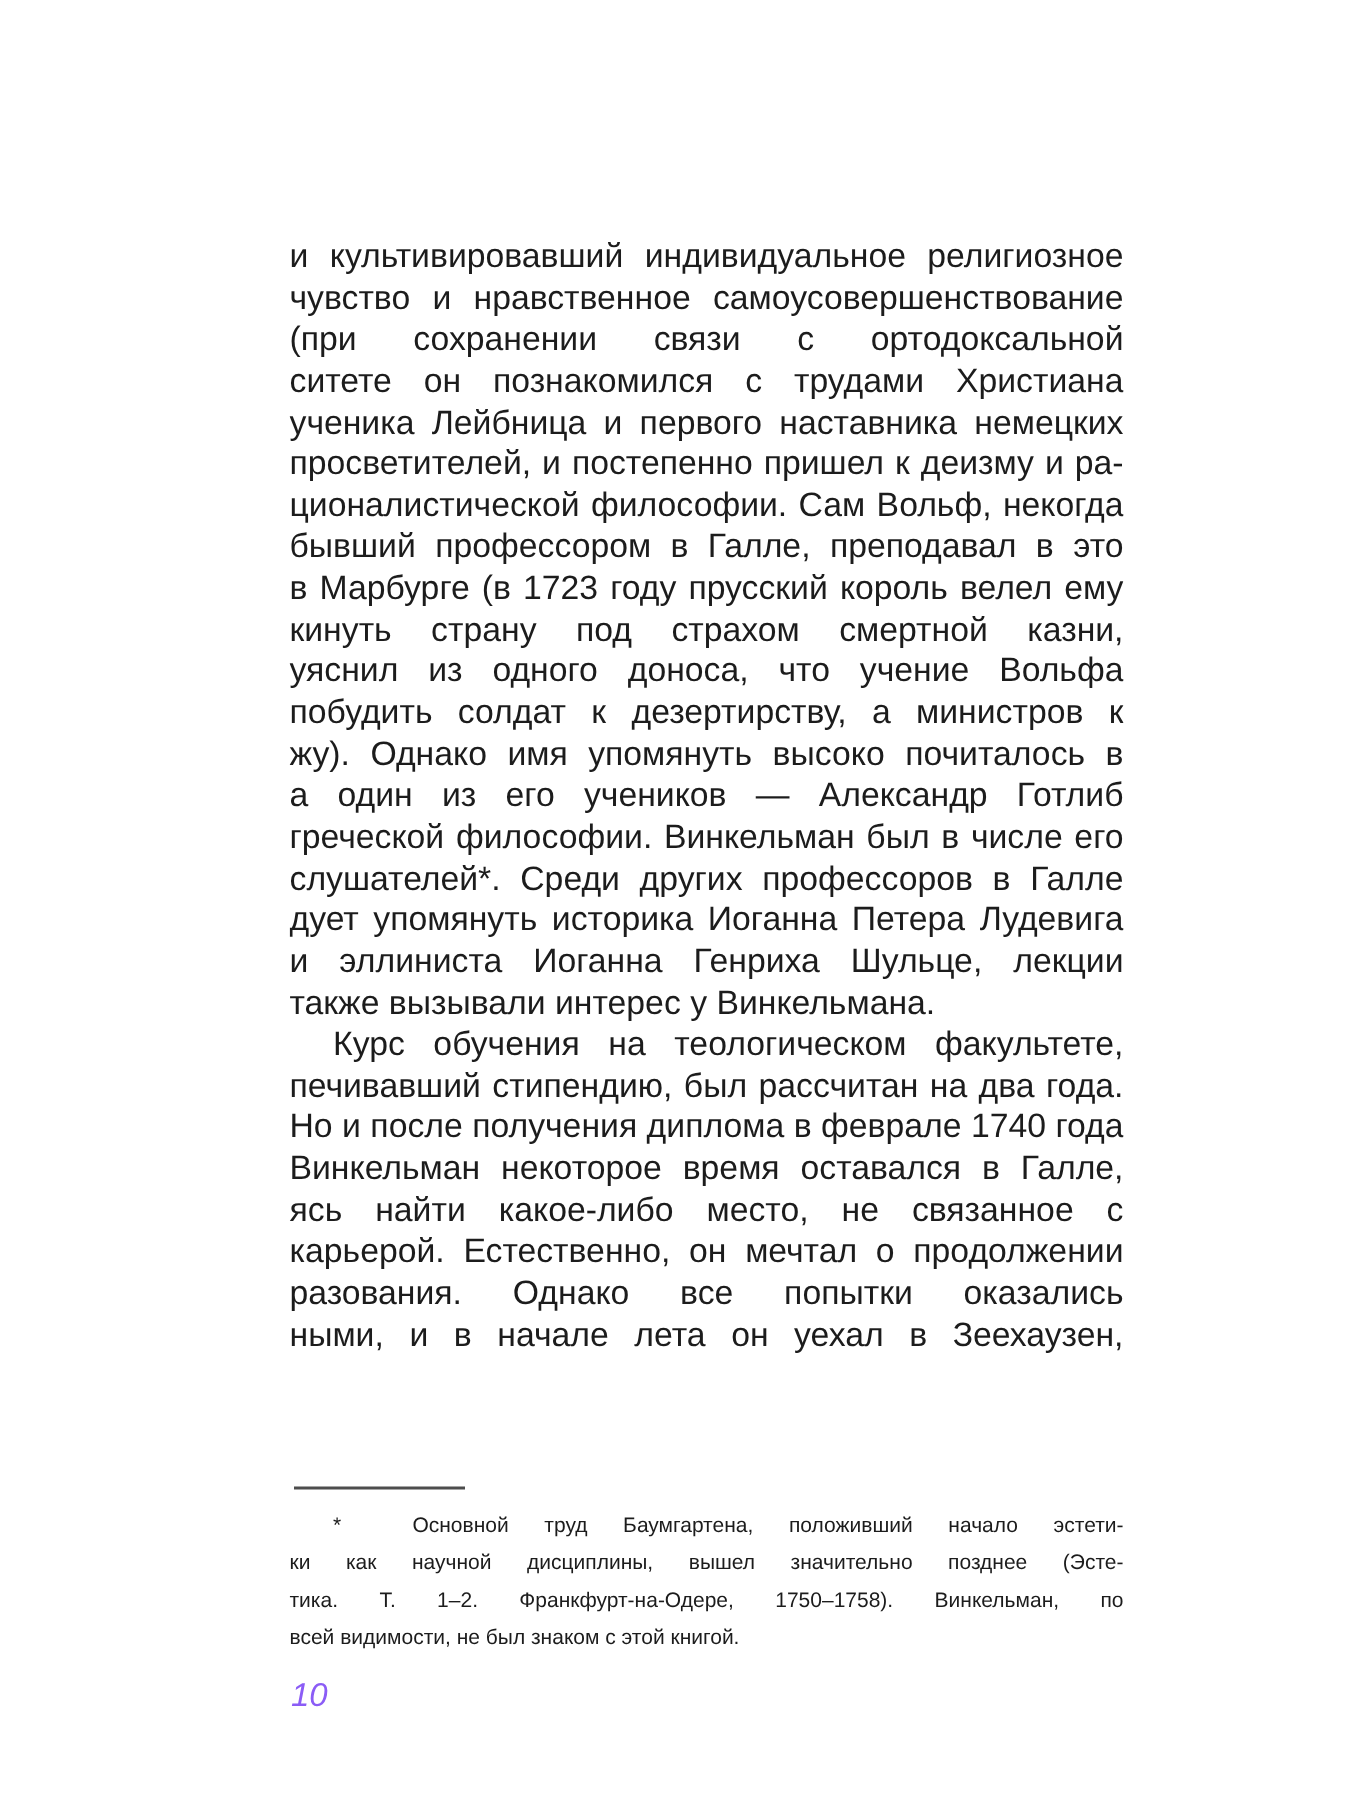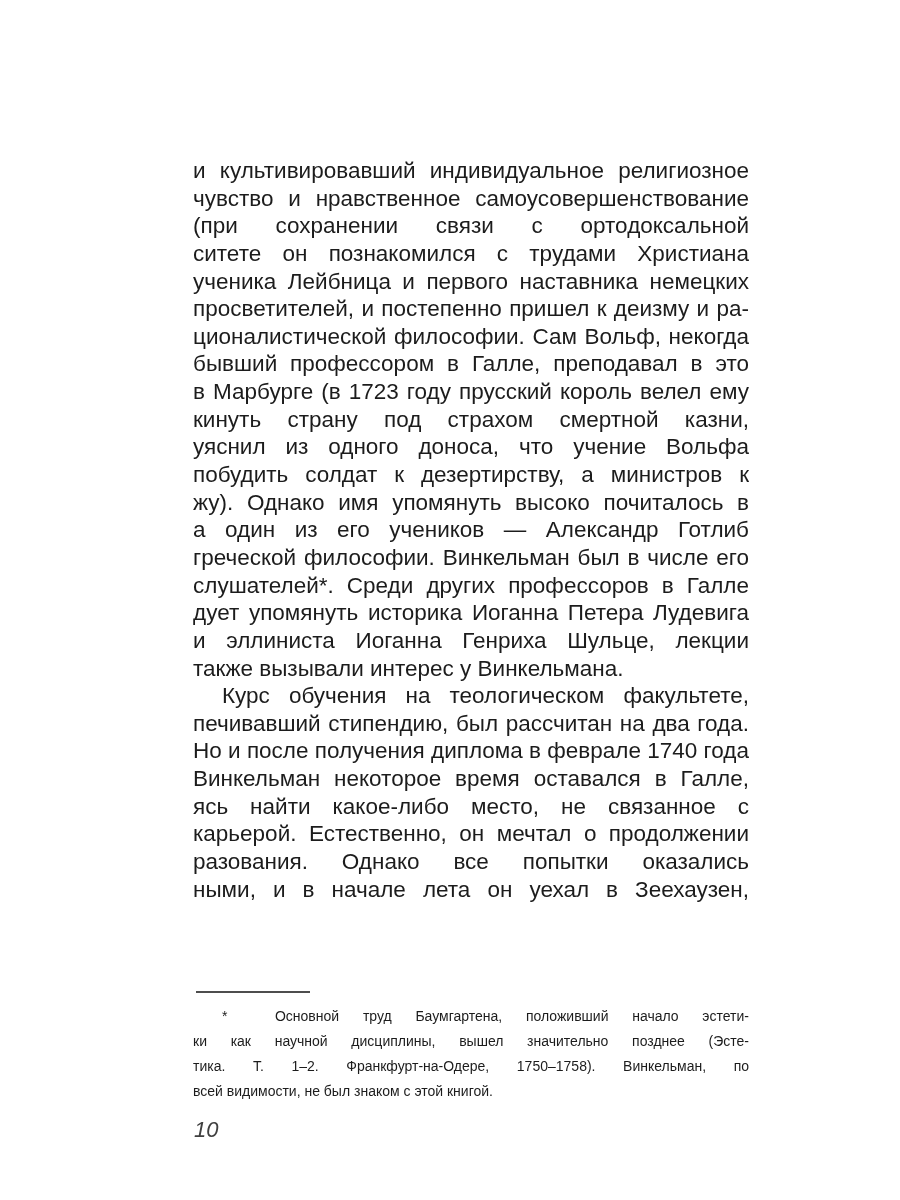--- a/index.html
+++ b/index.html
@@ -55,21 +55,21 @@
     font-size: 14px;
     line-height: 25px;
     height: 25px;
   }
   .page-number {
     position: absolute;
     left: 194px;
     top: 1072px;
     font-size: 22px;
     font-style: italic;
-    color: #404040;
+    color: #8b5cf6;
   }
 </style>
 </head>
 <body>
 
 <div class="page">
 
   <div class="text-block">
       <div class="line just">и культивировавший индивидуальное религиозное</div>
       <div class="line just">чувство и нравственное самоусовершенствование</div>

